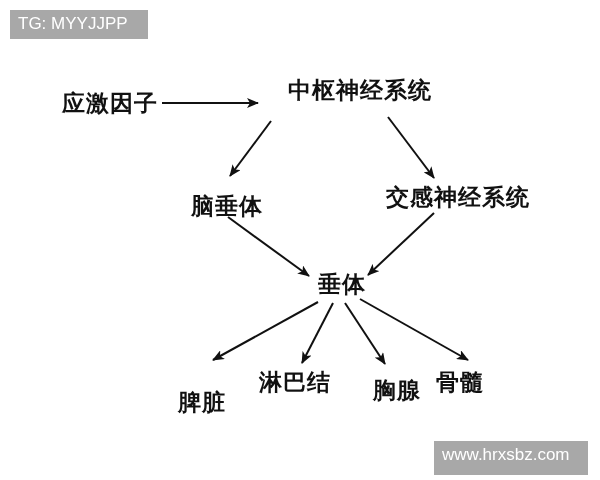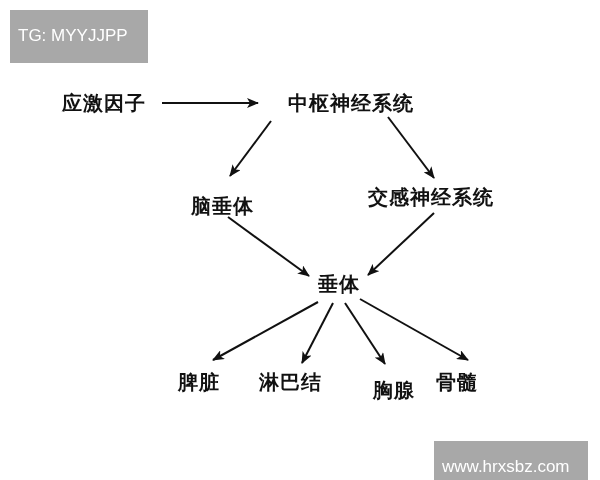--- a/index.html
+++ b/index.html
@@ -1,26 +1,26 @@
 <!DOCTYPE html>
 <html><head>
   <meta charset="utf-8">
   <style>
     html, body { margin: 0; padding: 0; background: #ffffff; }
     body { width: 600px; height: 480px; position: relative; overflow: hidden;
            font-family: "DejaVu Sans", sans-serif; }
     .watermark {
       position: absolute; background: #a8a8a8; color: #ffffff;
       font-family: "Liberation Sans", sans-serif; font-size: 17px;
-      line-height: 28px; padding: 12px 8px; white-space: nowrap;
+      line-height: 28px; padding: 0 8px; white-space: nowrap;
     }
     #wm-top { left: 10px; top: 10px; width: 122px; height: 29px; }
     #wm-bottom { left: 434px; top: 441px; width: 138px; height: 34px; }
     .node {
-      position: absolute; font-size: 20px; font-weight: bold; color: #111;
+      position: absolute; font-size: 23px; font-weight: bold; color: #111;
       white-space: nowrap; line-height: 20px; letter-spacing: 1px;
     }
     svg.edges { position: absolute; left: 0; top: 0; }
   </style>
 </head>
 <body>
 
 <div class="watermark" id="wm-top">TG: MYYJJPP</div>
 
 <svg class="edges" width="600" height="480">
@@ -34,22 +34,22 @@
   <line x1="388" y1="117" x2="434" y2="178" stroke="#111" stroke-width="2" marker-end="url(#ah)"></line>
   <line x1="228" y1="217" x2="309" y2="276" stroke="#111" stroke-width="2" marker-end="url(#ah)"></line>
   <line x1="434" y1="213" x2="368" y2="275" stroke="#111" stroke-width="2" marker-end="url(#ah)"></line>
   <line x1="318" y1="302" x2="213" y2="360" stroke="#111" stroke-width="2" marker-end="url(#ah)"></line>
   <line x1="333" y1="303" x2="302" y2="363" stroke="#111" stroke-width="2" marker-end="url(#ah)"></line>
   <line x1="345" y1="303" x2="385" y2="364" stroke="#111" stroke-width="2" marker-end="url(#ah)"></line>
   <line x1="360" y1="299" x2="468" y2="360" stroke="#111" stroke-width="2" marker-end="url(#ah)"></line>
 </svg>
 
 <div class="node" style="left:62px; top:93px;">应激因子</div>
-<div class="node" style="left:265px; top:93px;padding-left:23px;">中枢神经系统</div>
+<div class="node" style="left:265px; top:80px;padding-left:23px;">中枢神经系统</div>
 <div class="node" style="left:191px; top:196px;">脑垂体</div>
-<div class="node" style="left:368px; top:187px;">交感神经系统</div>
+<div class="node" style="left:386px; top:187px;">交感神经系统</div>
 <div class="node" style="left:318px; top:274px;">垂体</div>
-<div class="node" style="left:178px; top:372px;">脾脏</div>
+<div class="node" style="left:178px; top:392px;">脾脏</div>
 <div class="node" style="left:259px; top:372px;">淋巴结</div>
 <div class="node" style="left:373px; top:380px;">胸腺</div>
 <div class="node" style="left:436px; top:372px;">骨髓</div>
 
 <div class="watermark" id="wm-bottom">www.hrxsbz.com</div>
 
 </body></html>

